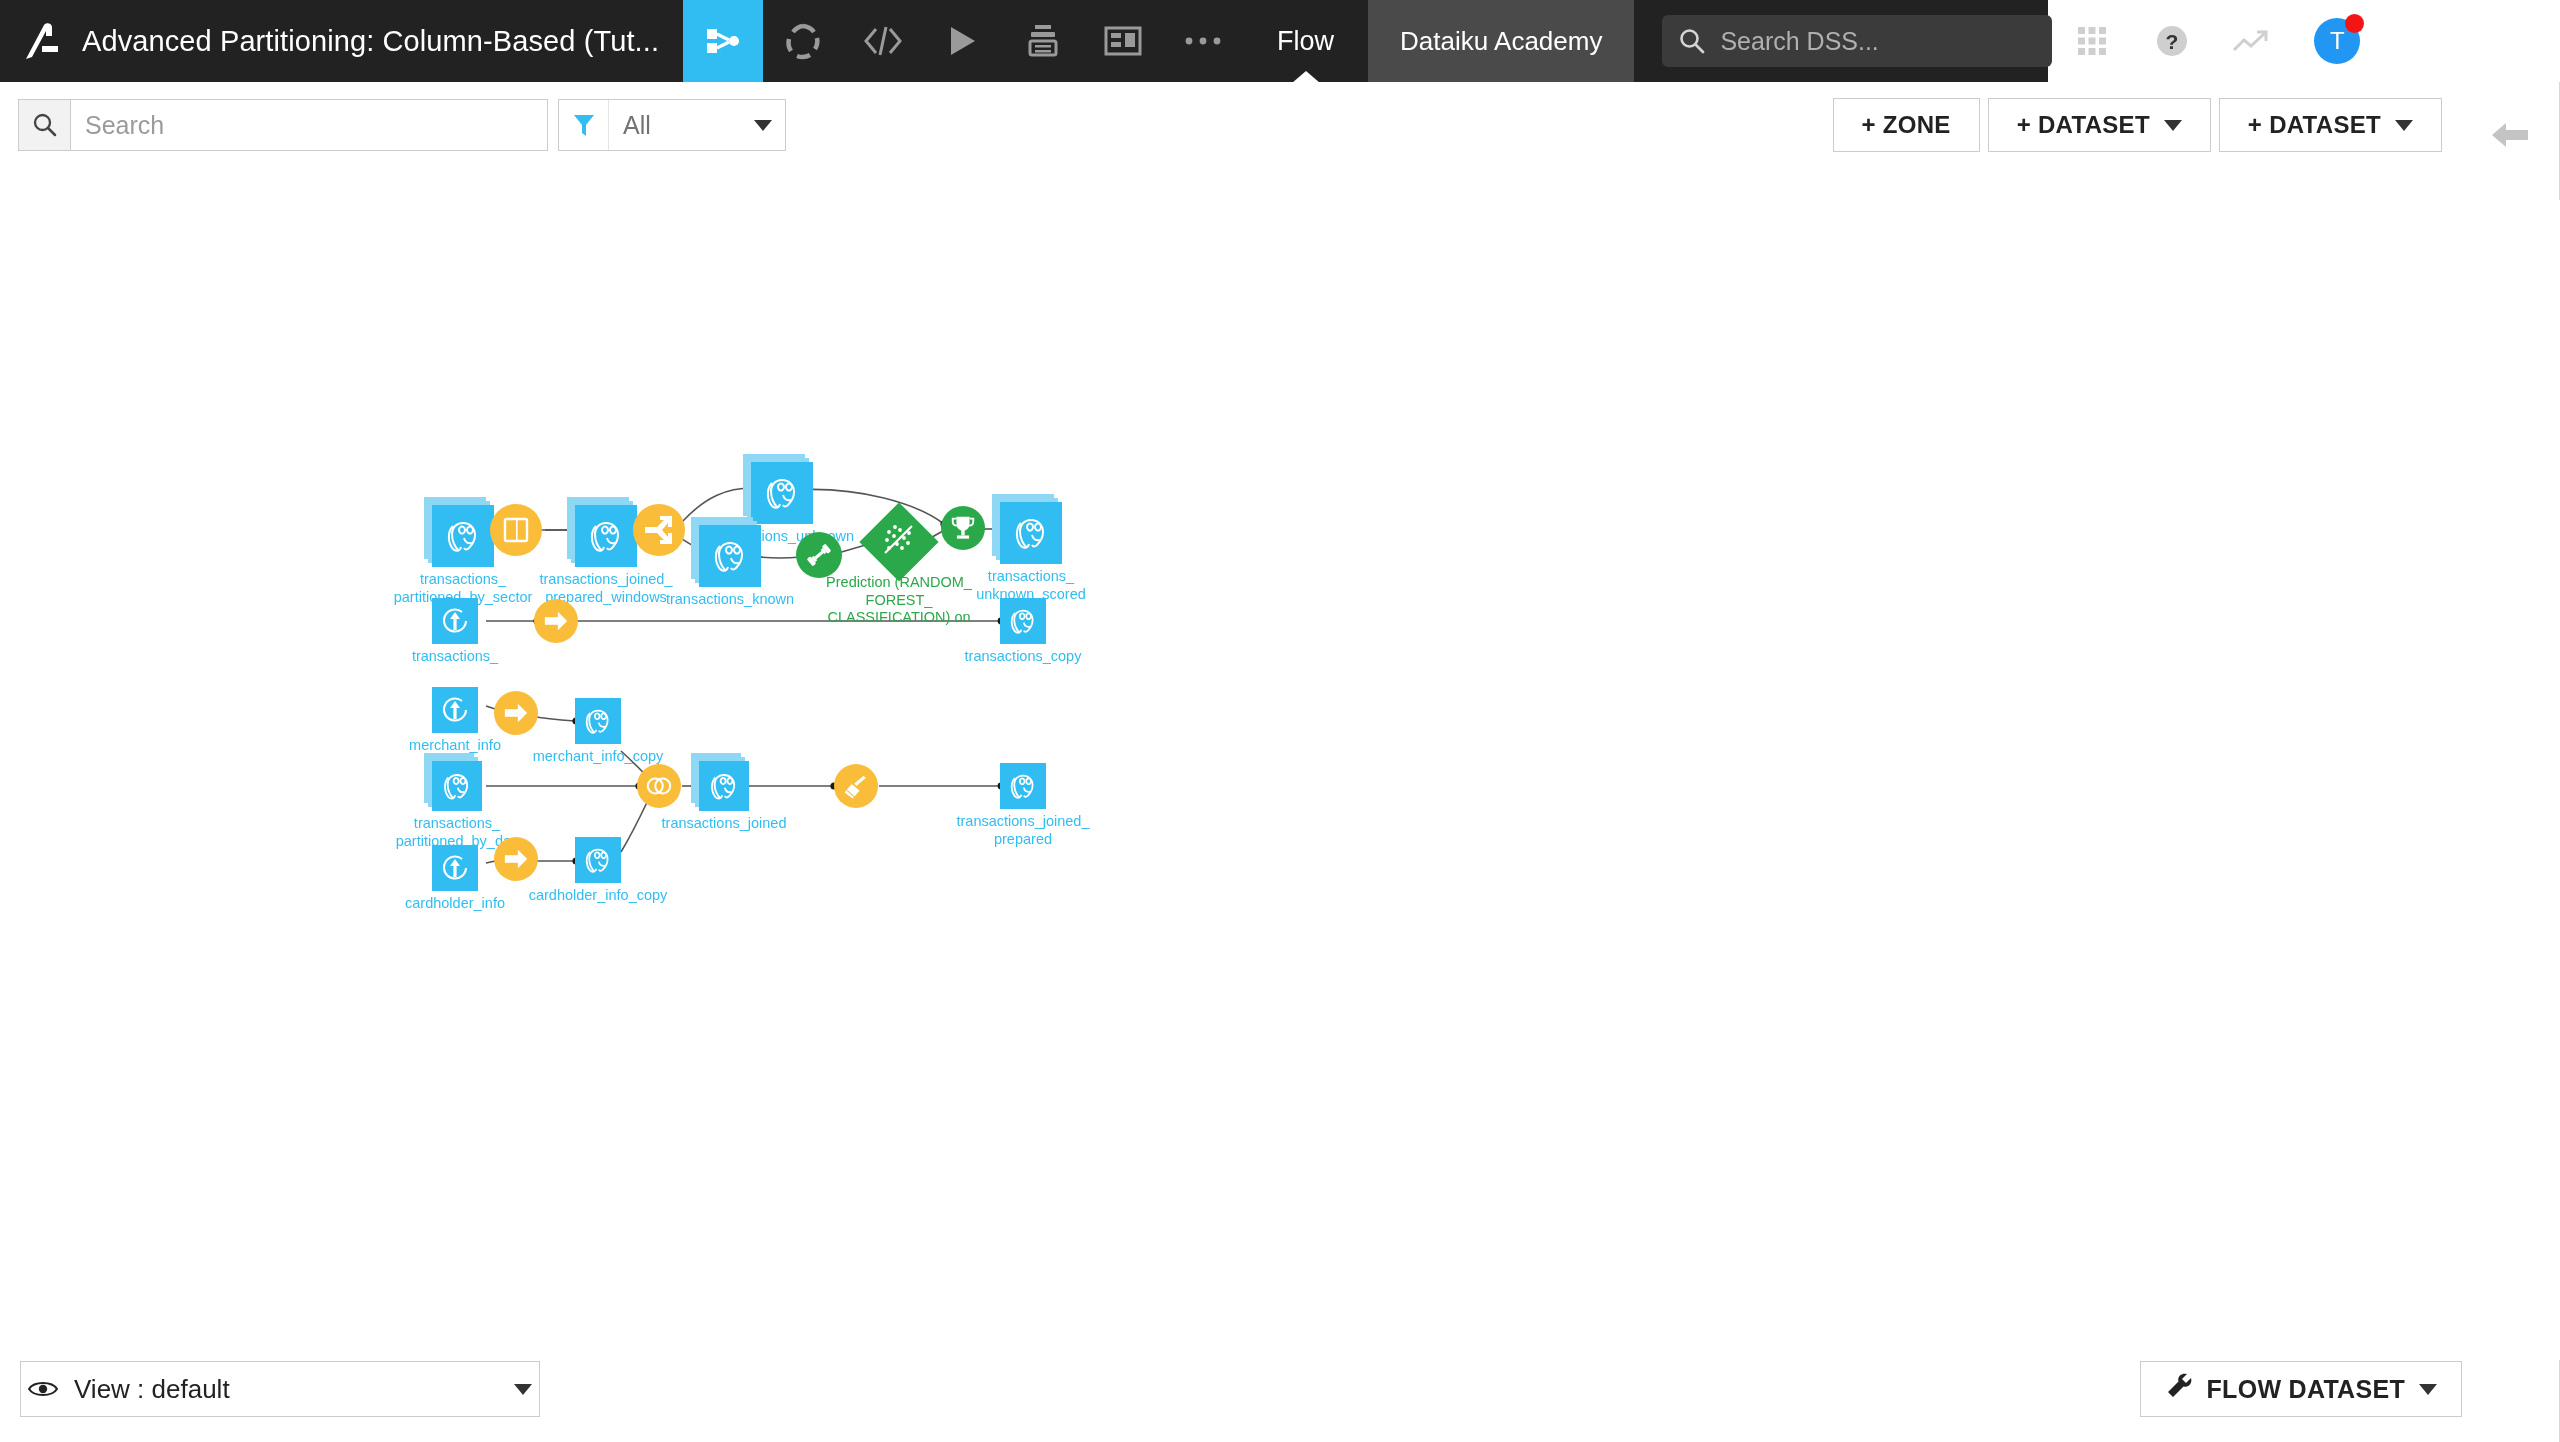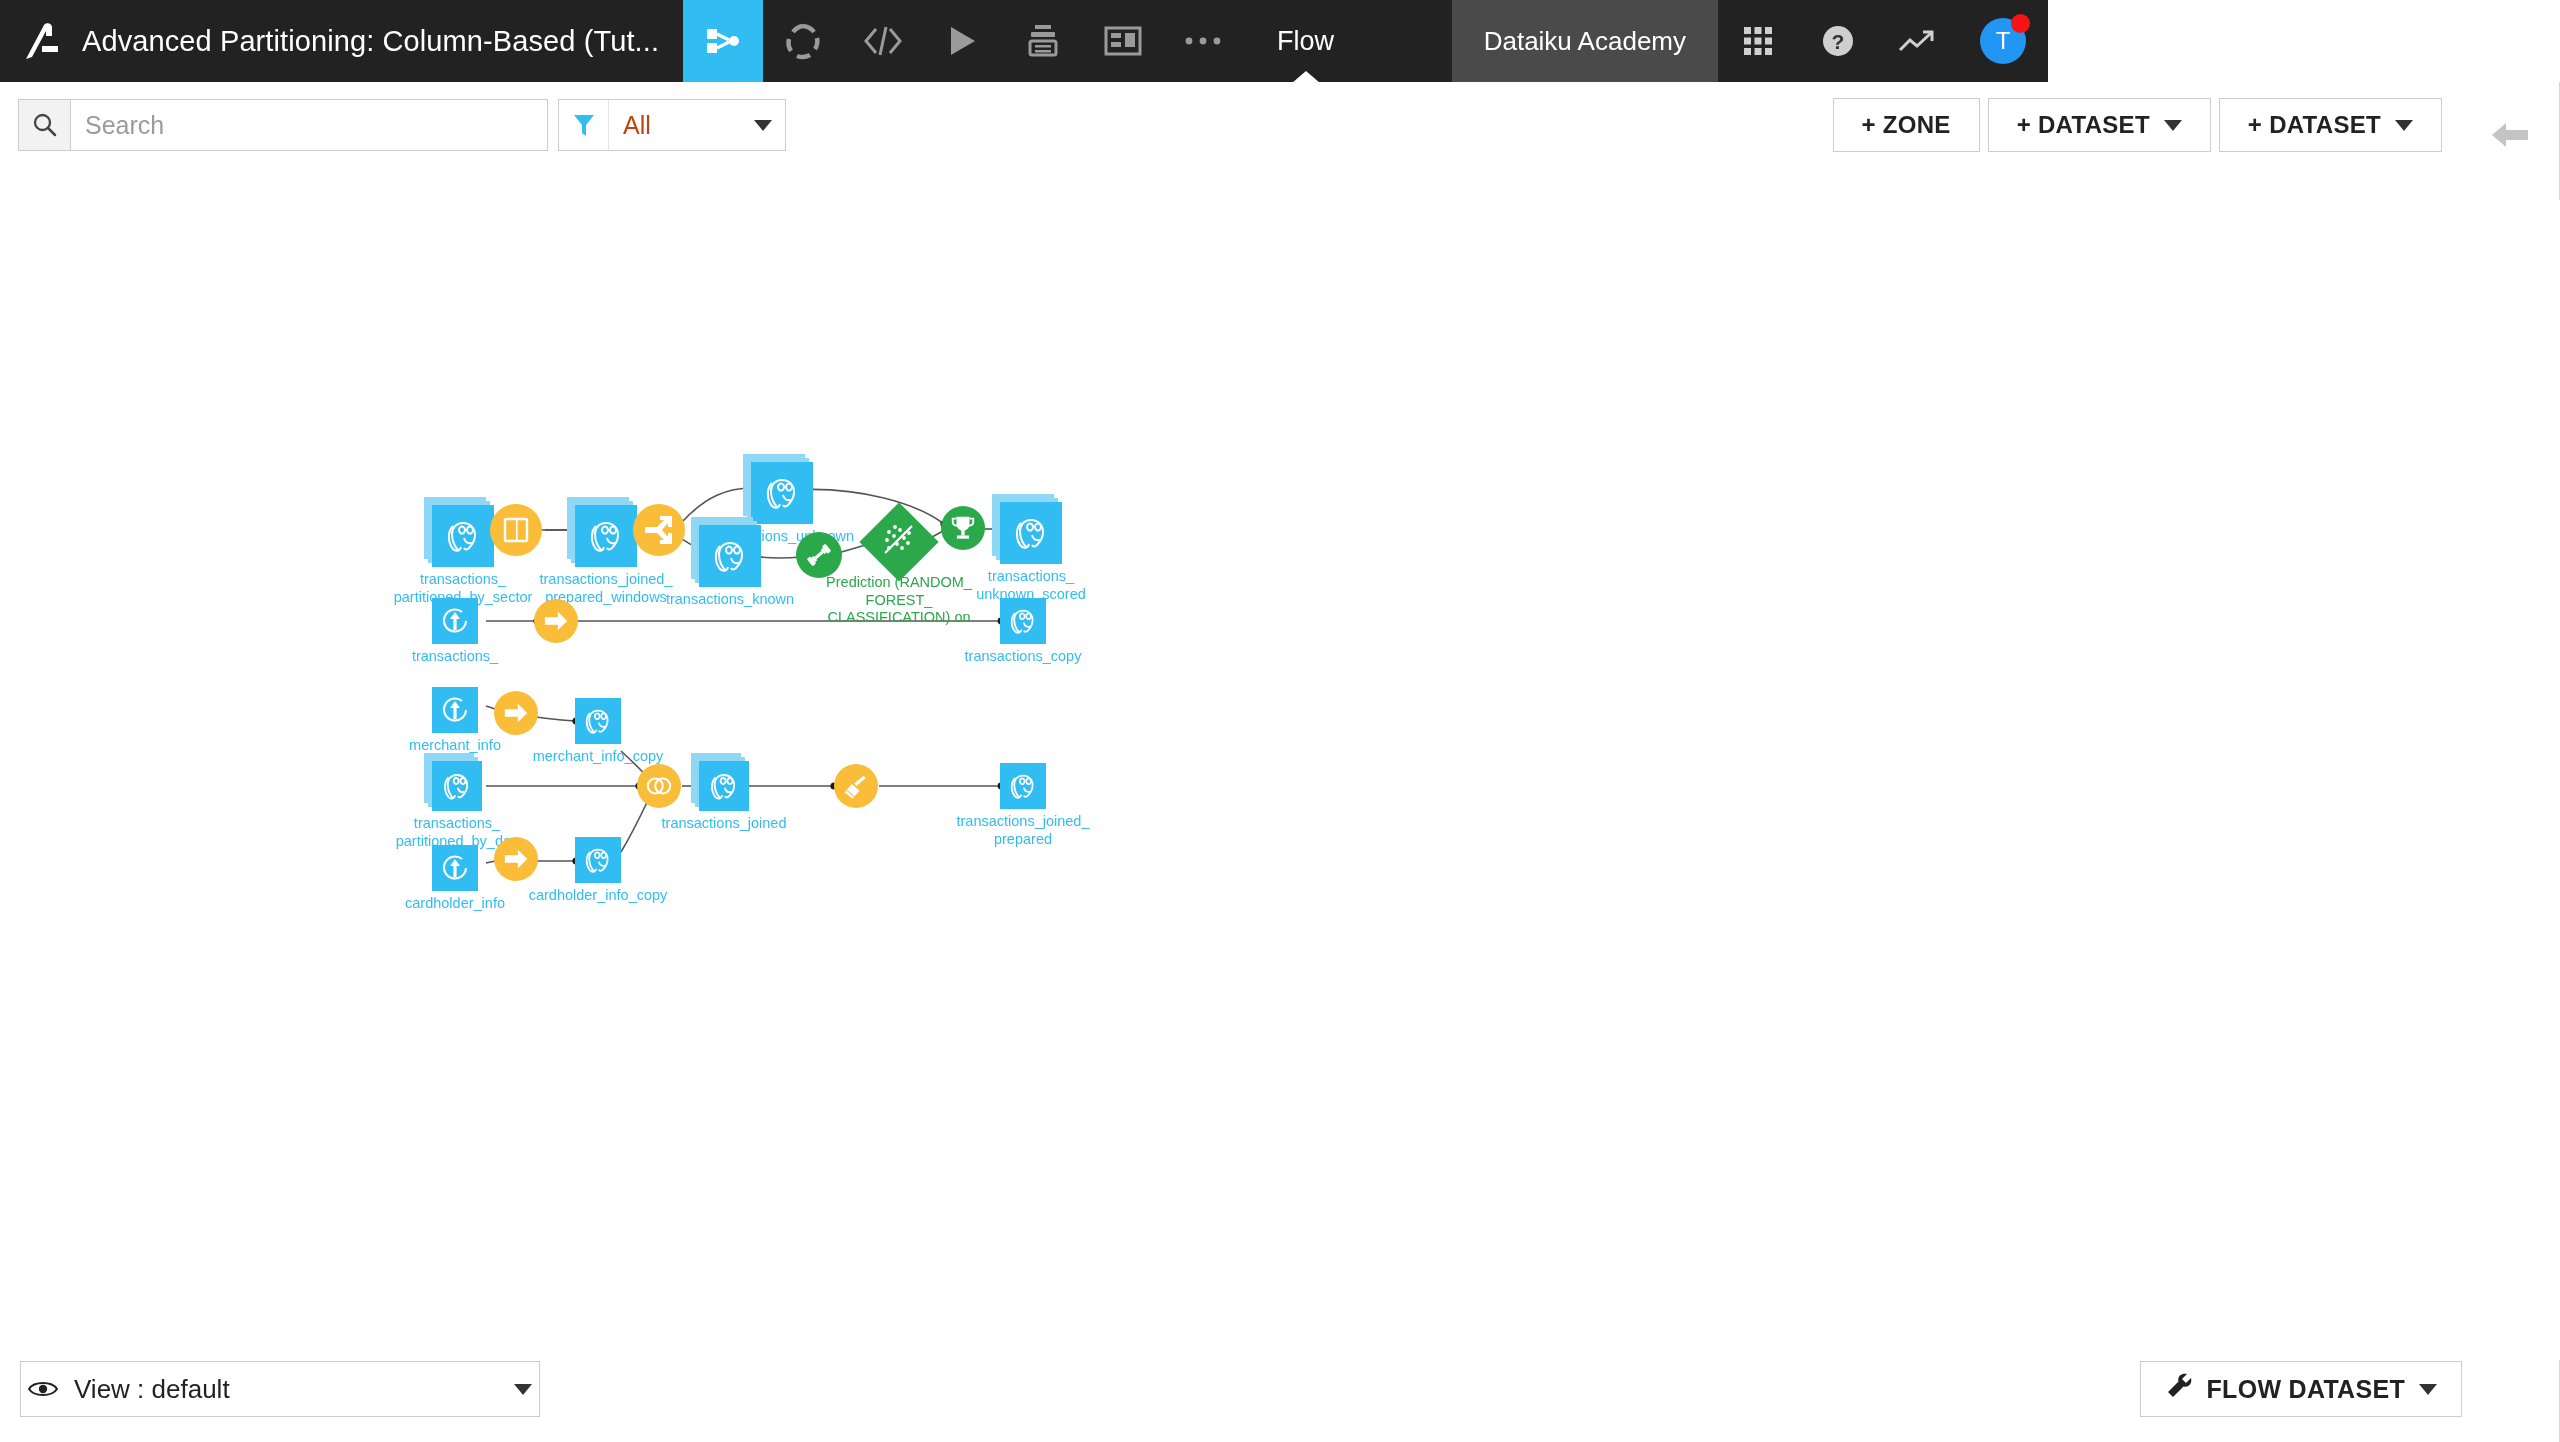--- a/index.html
+++ b/index.html
@@ -127,21 +127,21 @@
     border: 1px solid #cccccc; background: #ffffff;
     display: flex; align-items: stretch;
   }
   .filter-box-icon {
     width: 50px;
     display: flex; align-items: center; justify-content: center;
     border-right: 1px solid #e4e4e4;
   }
   .filter-box-value {
     flex: 1; display: flex; align-items: center;
-    font-size: 25px; color: #c2410c; padding-left: 14px;
+    font-size: 25px; color: #737373; padding-left: 14px;
   }
   .filter-box-caret {
     width: 44px; display: flex; align-items: center; justify-content: center;
   }
   .caret-down {
     width: 0; height: 0;
     border-left: 9px solid transparent;
     border-right: 9px solid transparent;
     border-top: 11px solid #333333;
   }
@@ -323,20 +323,27 @@
 
   <div class="nav-flow-label">
     <span>Flow</span>
     <span class="nav-flow-caret"></span>
   </div>
 
   <div class="nav-spacer"></div>
 
   <div class="nav-academy">Dataiku Academy</div>
 
+  <div class="nav-search">
+    <svg width="28" height="28" viewBox="0 0 28 28">
+      <circle cx="11.5" cy="11.5" r="8" fill="none" stroke="#d4d4d4" stroke-width="2.6"></circle>
+      <path d="M17.5 17.5 L25 25" stroke="#d4d4d4" stroke-width="2.8" stroke-linecap="round"></path>
+    </svg>
+    <input type="text" placeholder="Search DSS..." style="">
+  </div>
 
   <div class="nav-right-icons">
     <div class="nav-icon-btn">
       <svg width="32" height="32" viewBox="0 0 32 32">
         <g fill="#cfcfcf">
           <rect x="2" y="2" width="7" height="7"></rect>
             <rect x="12.5" y="2" width="7" height="7"></rect>
             <rect x="23" y="2" width="7" height="7"></rect>
           <rect x="2" y="12.5" width="7" height="7"></rect>
             <rect x="12.5" y="12.5" width="7" height="7"></rect>

